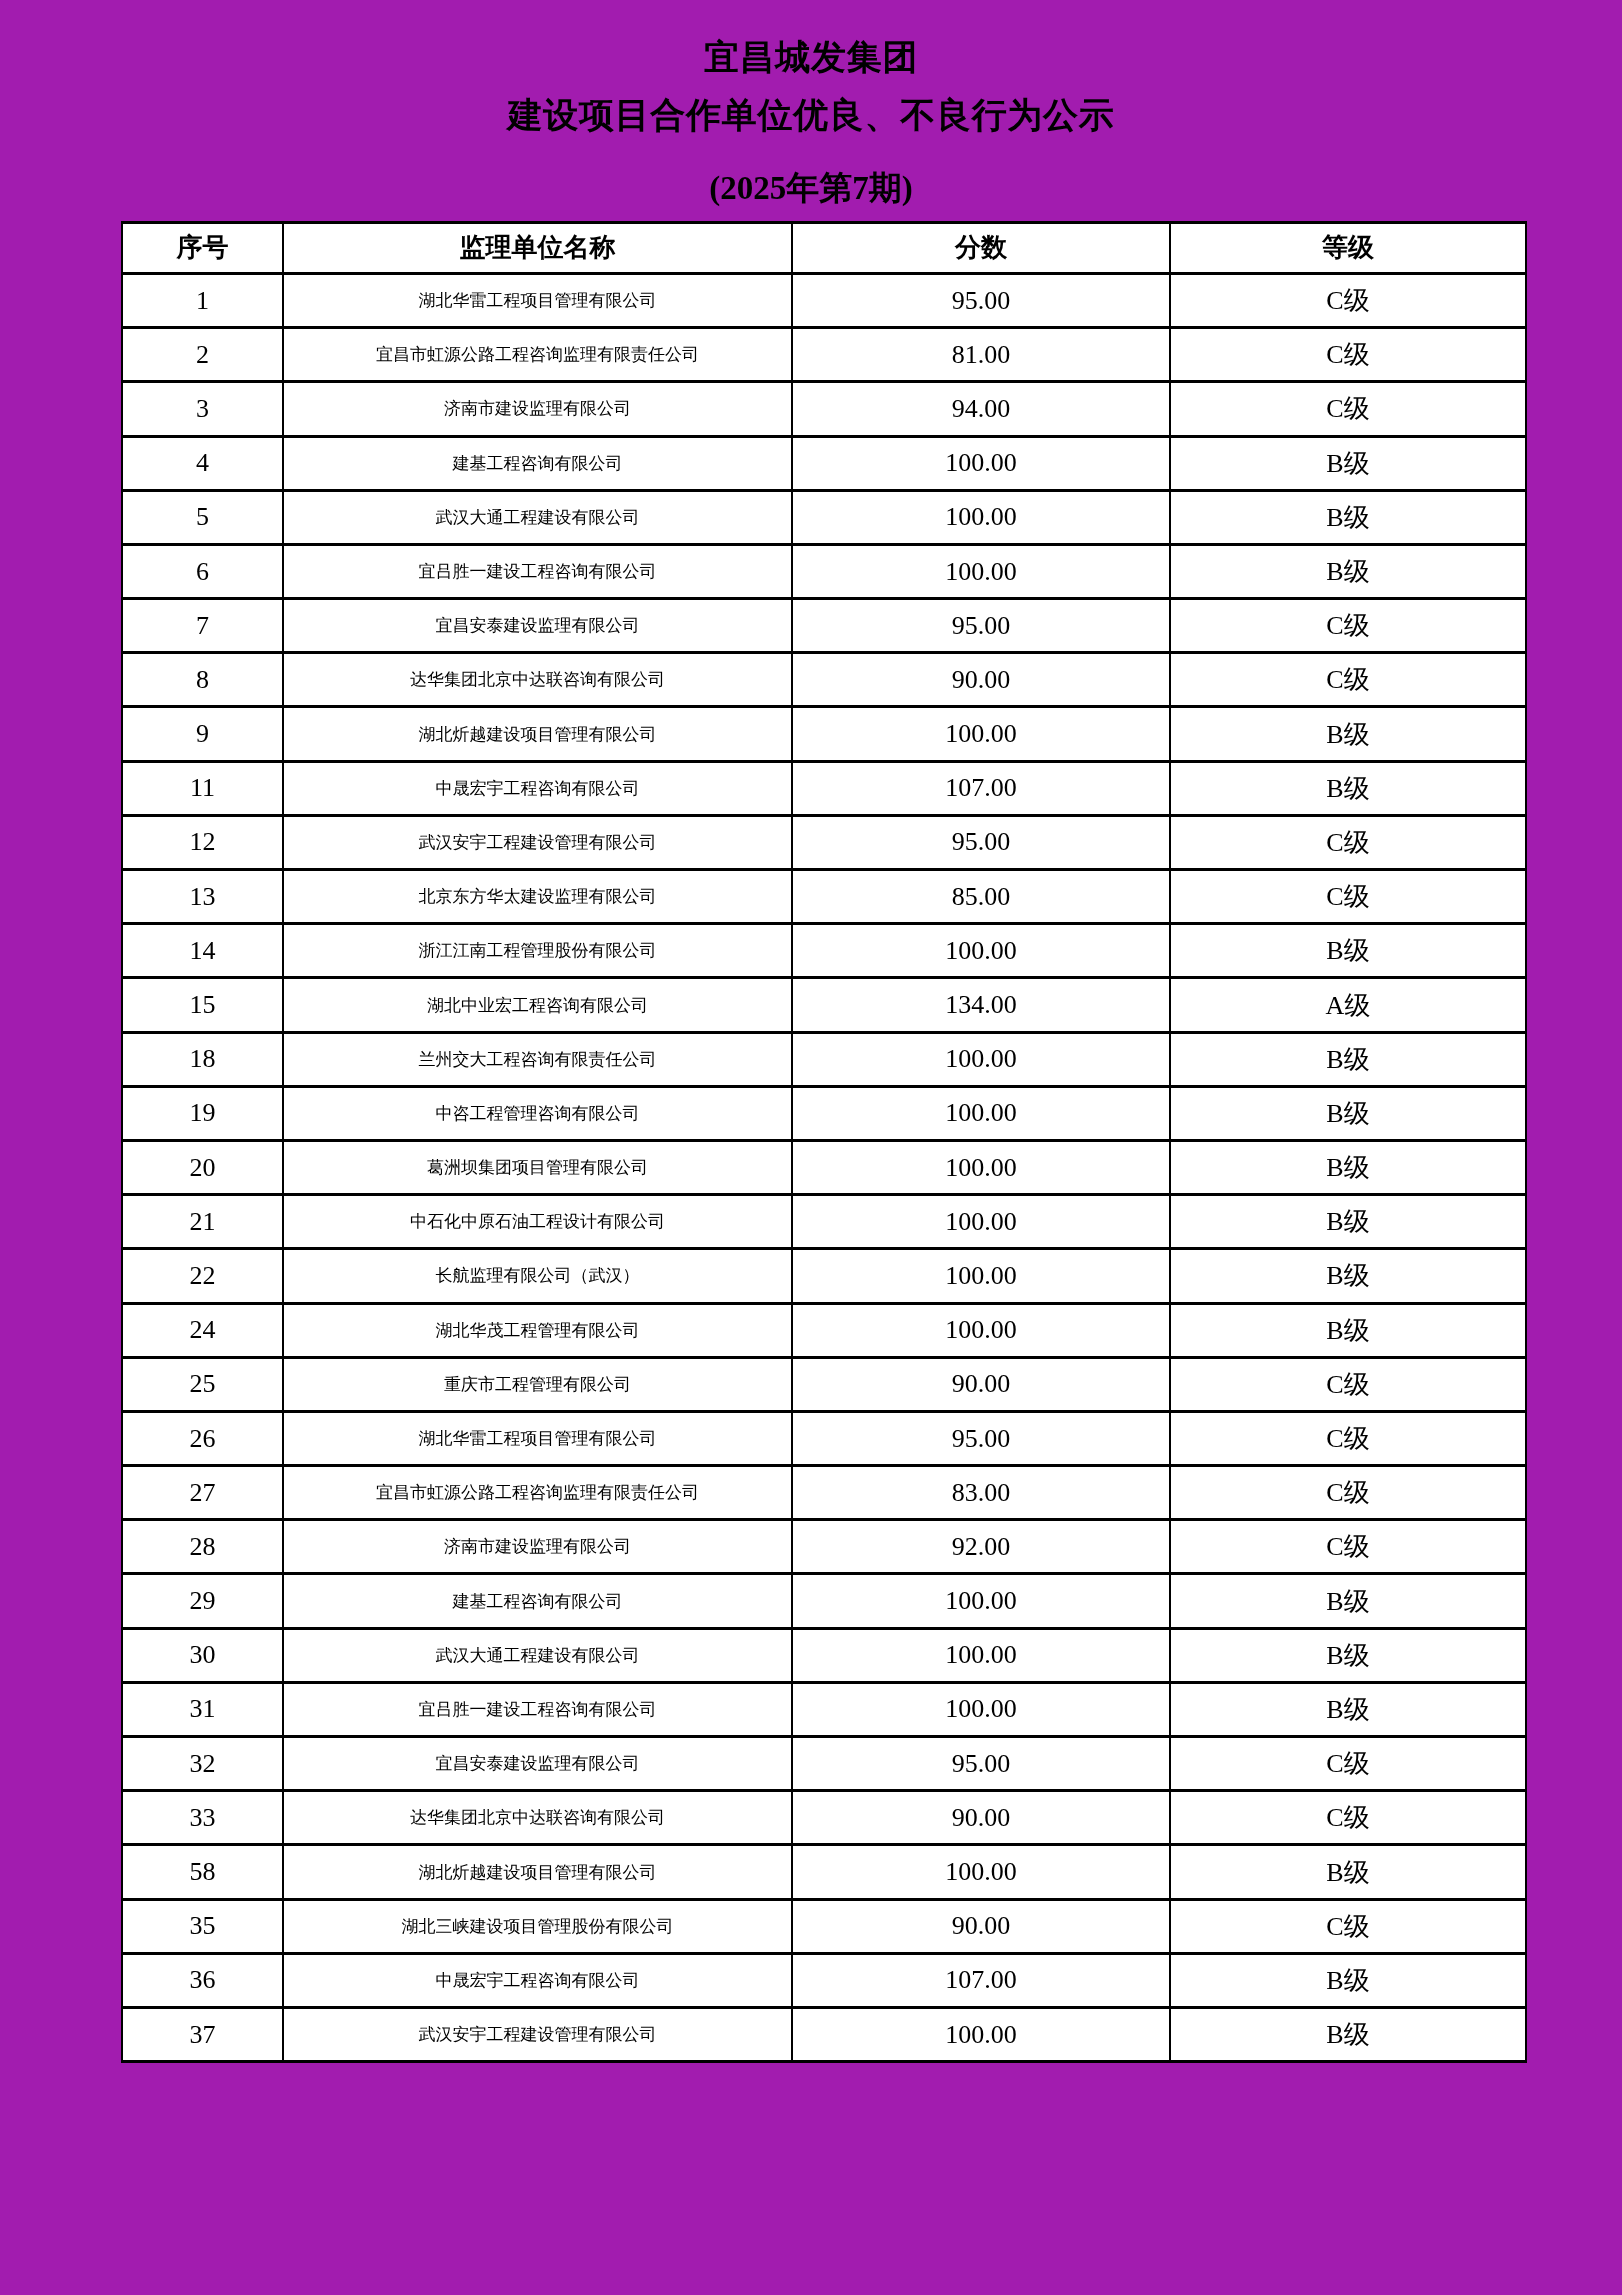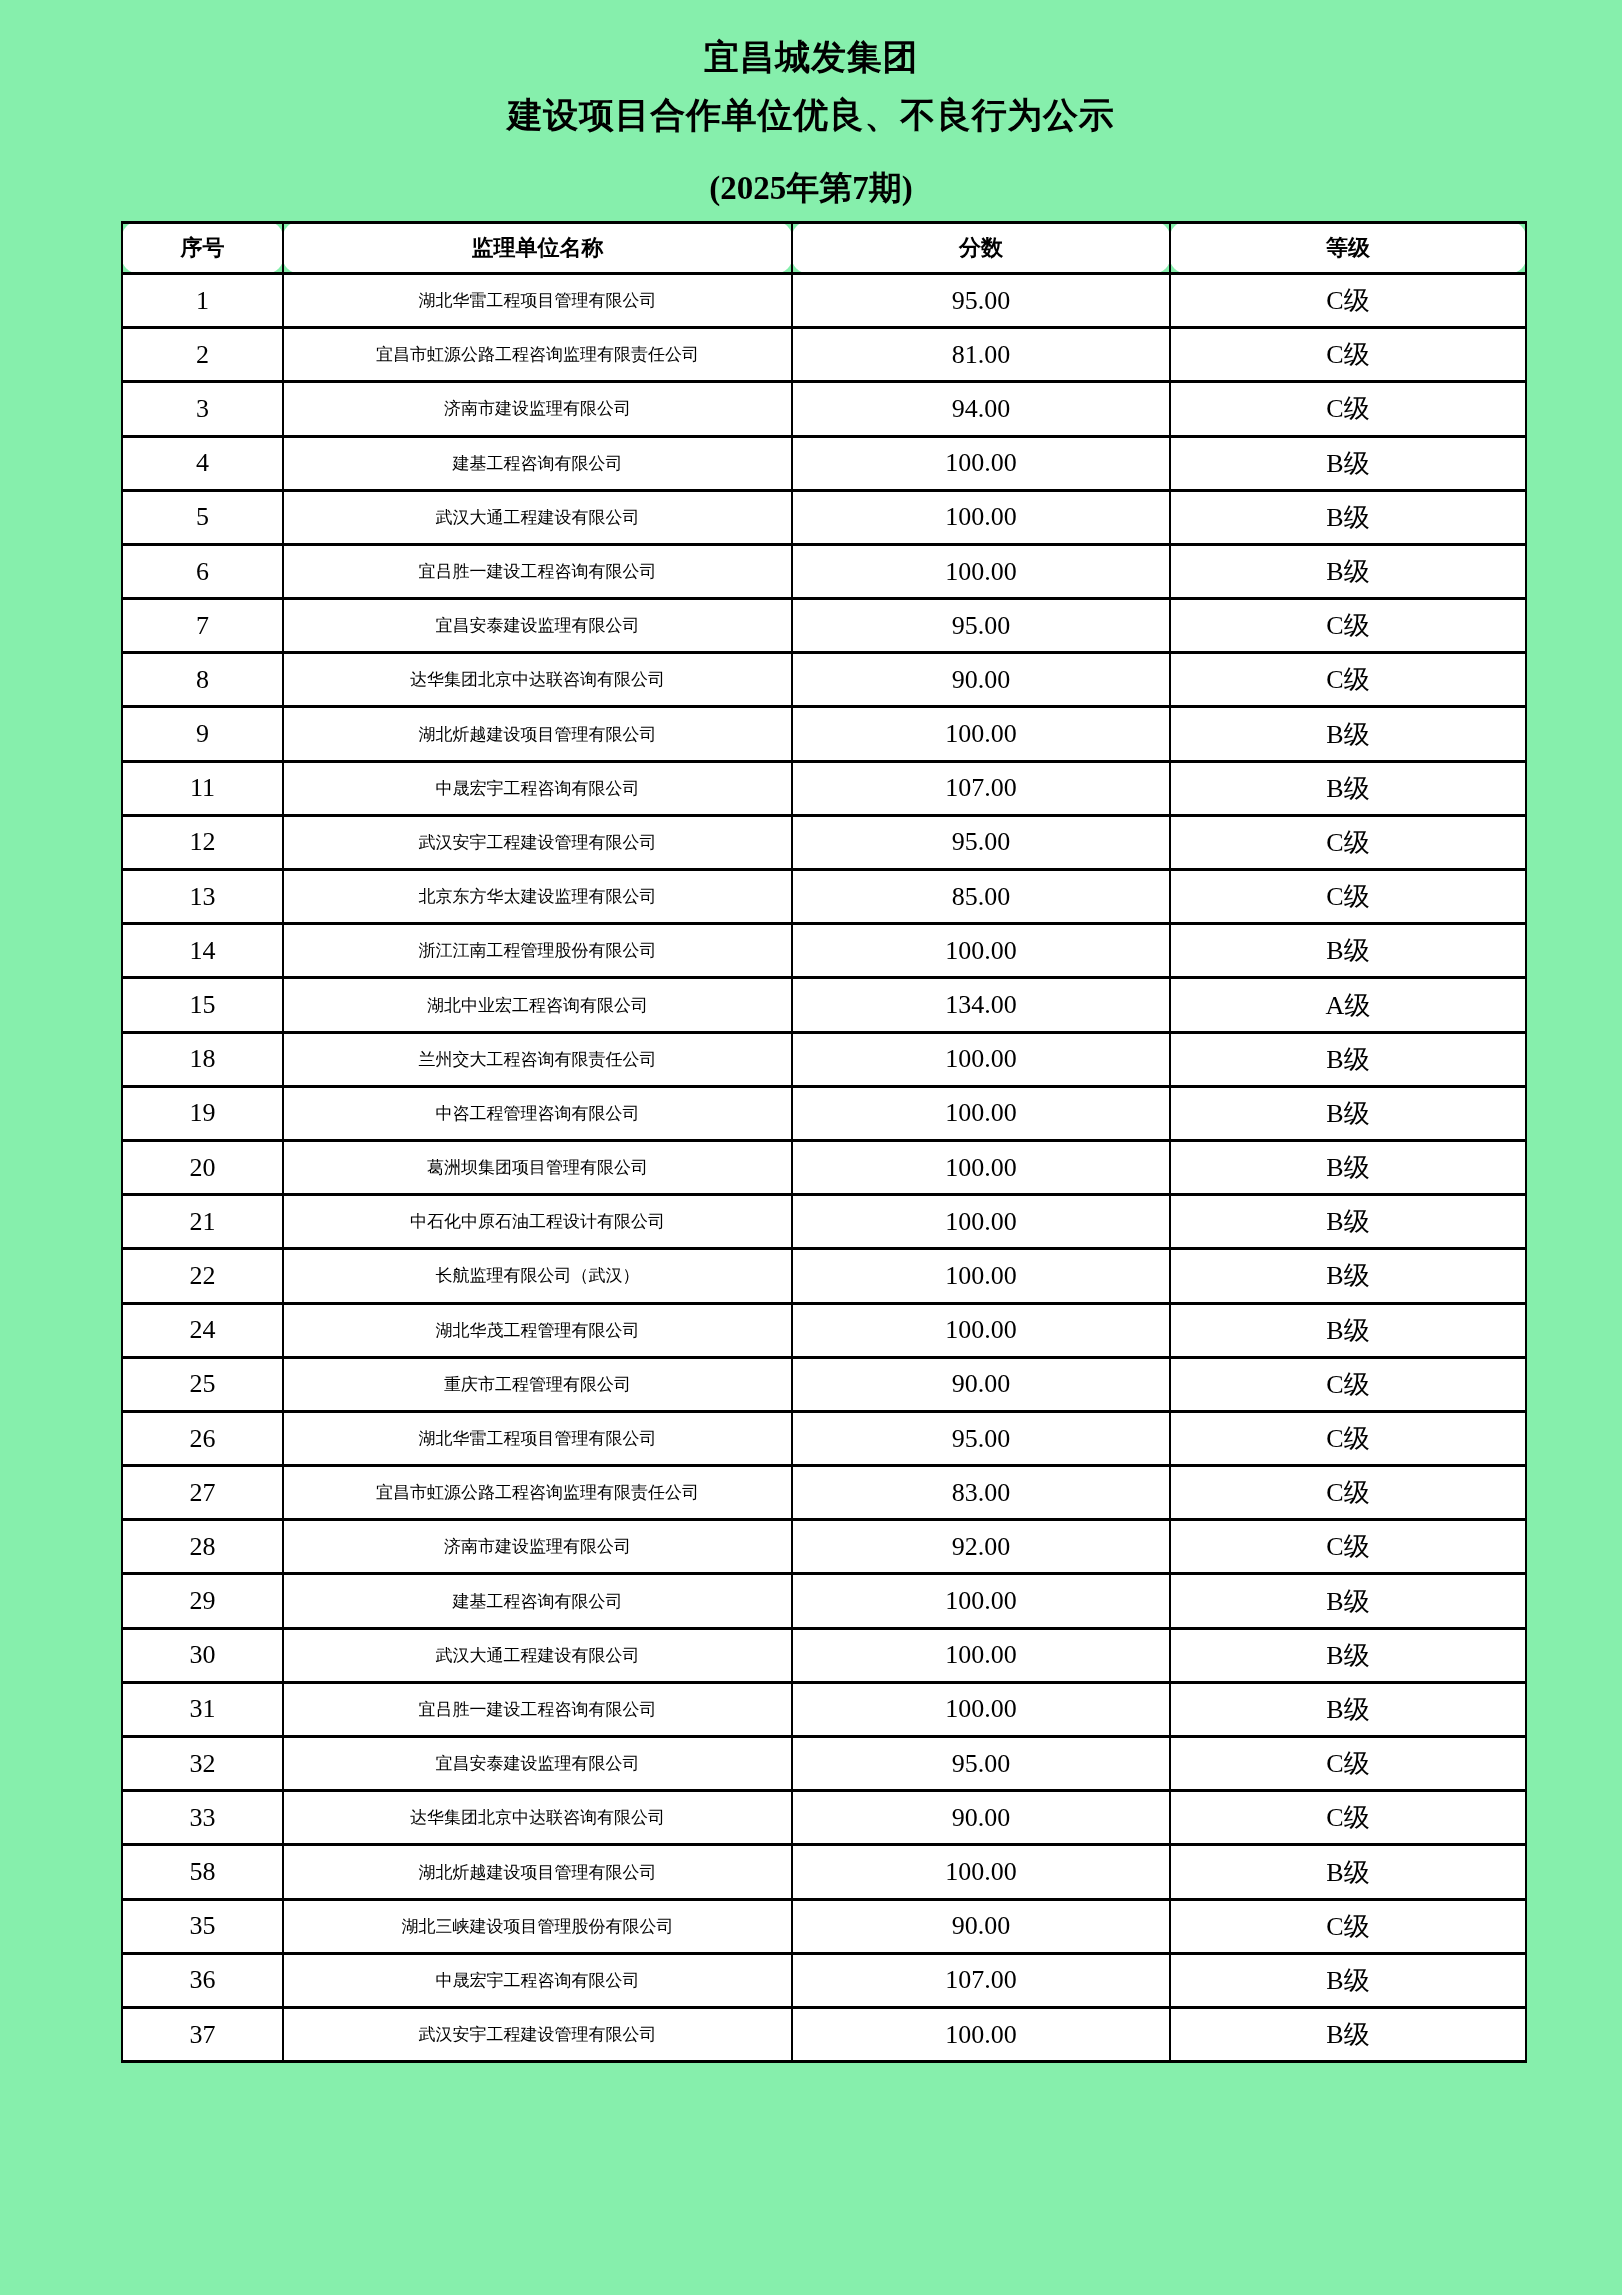--- a/index.html
+++ b/index.html
@@ -1,21 +1,21 @@
 <!DOCTYPE html>
 <html lang="zh" style="font-size:10.5px"><head>
 <meta charset="utf-8">
 <style>
   html,body{margin:0;padding:0;background:#888;}
   .page{
     position:relative;
     width:1622px;
     height:2295px;
     margin:0 auto;
-    background:#86efac;
+    background:#a21caf;
     color:#000;
     font-family:"Liberation Serif","DejaVu Serif",serif;
     overflow:hidden;
   }
   .title-block{
     padding-top:29px;
     text-align:center;
   }
   .title-main{
     font-size:35px;
@@ -45,23 +45,22 @@
     border-top-width:3.3px;
     border-bottom-width:3.3px;
     text-align:center;
     vertical-align:middle;
     padding:2.6px 6.5px;
     background:#fff;
     overflow:hidden;
   }
   table.units th{
     height:43px;
-    font-size:22px;
+    font-size:26px;
     font-weight:bold;
-    border-radius:15px;
   }
   table.units td{
     height:46px;
     font-size:26px;
     font-weight:normal;
   }
   table.units td.name-cell{
     font-size:17px;
     line-height:33px;
     word-break:break-all;

